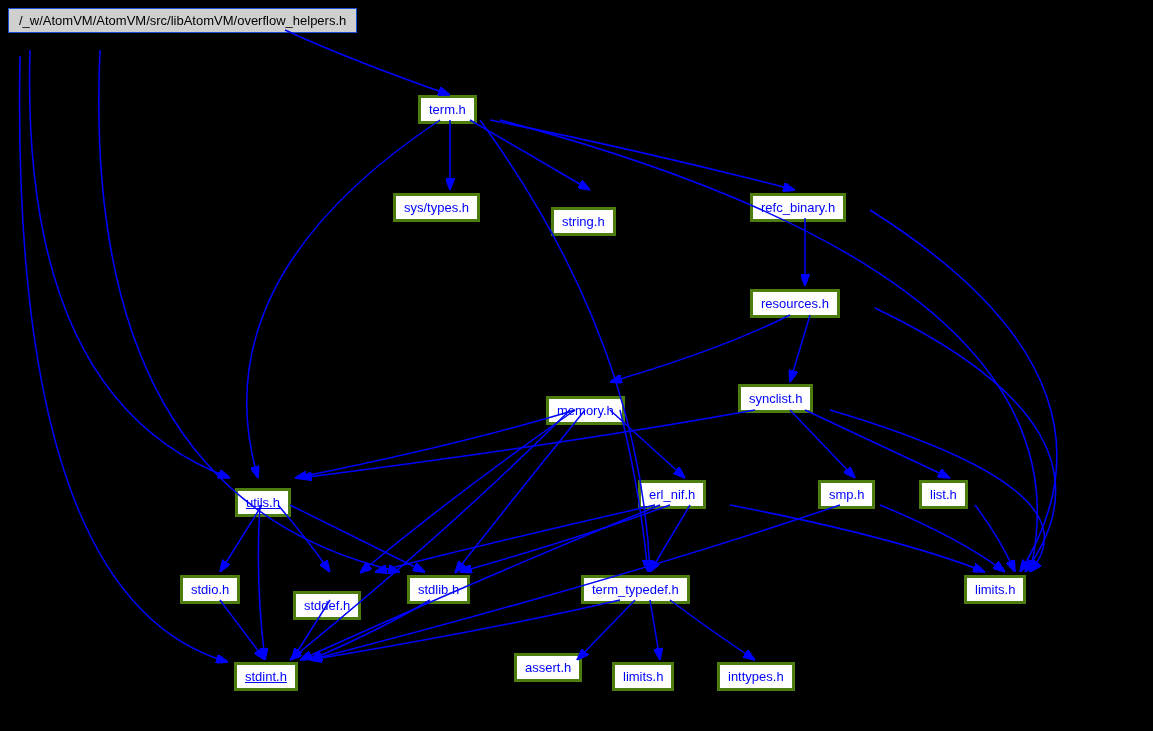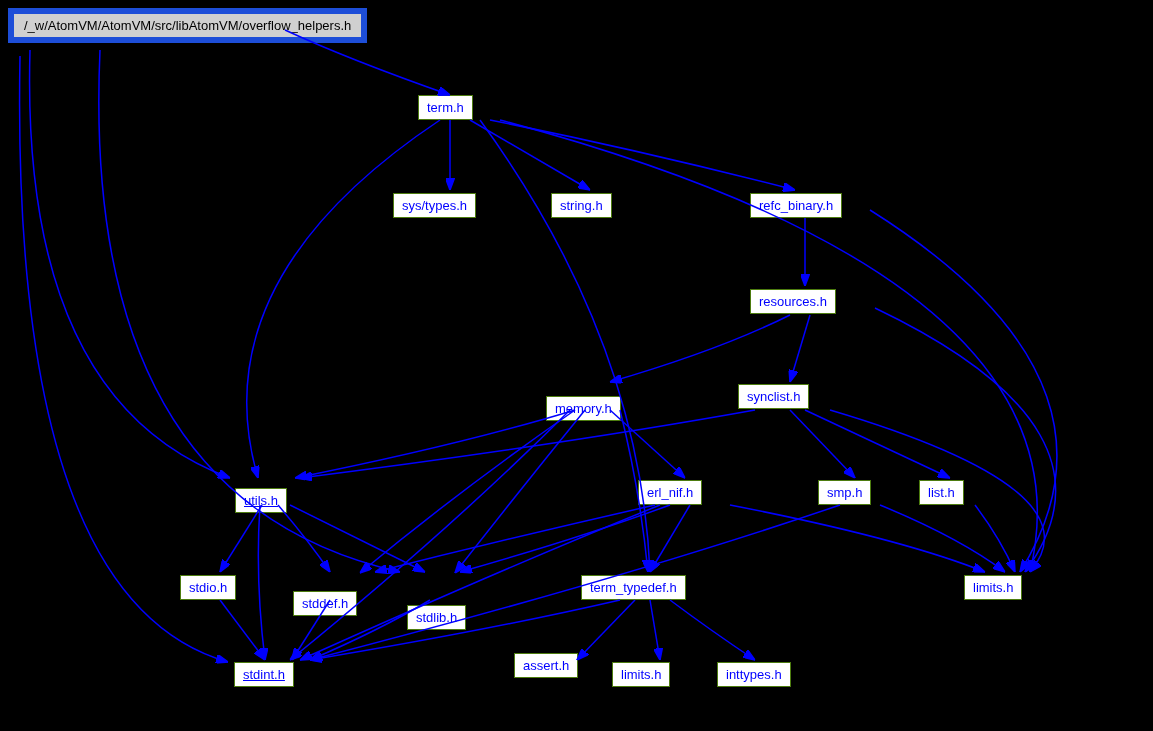--- a/index.html
+++ b/index.html
@@ -10,31 +10,31 @@
       overflow: hidden;
       position: relative;
       font-family: 'Helvetica Neue', Arial, sans-serif;
     }
 
     .title-box {
       position: absolute;
       top: 8px;
       left: 8px;
       background: #d0d0d0;
-      border: 6px solid #1d4ed8;
+      border: 1px solid #1d4ed8;
       padding: 4px 10px;
       color: #000;
       font-size: 13px;
       white-space: nowrap;
     }
 
     .node {
       position: absolute;
       background: #fff;
-      border: 1px solid #4d7c0f;
+      border: 3px solid #4d7c0f;
       padding: 4px 8px;
       color: #00f;
       font-size: 13px;
       white-space: nowrap;
       text-align: center;
     }
 
     svg.arrows {
       position: absolute;
       top: 0;
@@ -55,32 +55,32 @@
       stroke: #00f;
     }
   </style>
 </head>
 <body>
 
 <div class="title-box">/_w/AtomVM/AtomVM/src/libAtomVM/overflow_helpers.h</div>
 
 <div class="node" style="left:418px; top:95px;">term.h</div>
 <div class="node" style="left:393px; top:193px;">sys/types.h</div>
-<div class="node" style="left:551px; top:193px;">string.h</div>
+<div class="node" style="left:551px; top:207px;">string.h</div>
 <div class="node" style="left:750px; top:193px;">refc_binary.h</div>
 <div class="node" style="left:750px; top:289px;">resources.h</div>
 <div class="node" style="left:546px; top:396px;">memory.h</div>
 <div class="node" style="left:738px; top:384px;">synclist.h</div>
 <div class="node" style="left:235px; top:488px;text-decoration:underline;">utils.h</div>
 <div class="node" style="left:638px; top:480px;">erl_nif.h</div>
 <div class="node" style="left:818px; top:480px;">smp.h</div>
 <div class="node" style="left:919px; top:480px;">list.h</div>
 <div class="node" style="left:180px; top:575px;">stdio.h</div>
 <div class="node" style="left:293px; top:575px;margin-top:16px;">stddef.h</div>
-<div class="node" style="left:407px; top:575px;margin-top:30px;">stdlib.h</div>
+<div class="node" style="left:407px; top:575px;">stdlib.h</div>
 <div class="node" style="left:581px; top:575px;text-align:center;">term_typedef.h</div>
 <div class="node" style="left:964px; top:575px;">limits.h</div>
 <div class="node" style="left:234px; top:662px;text-decoration:underline;">stdint.h</div>
 <div class="node" style="left:514px; top:653px;">assert.h</div>
 <div class="node" style="left:612px; top:662px;">limits.h</div>
 <div class="node" style="left:717px; top:662px;">inttypes.h</div>
 
 <svg class="arrows">
   <defs>
     <marker id="arr" markerWidth="8" markerHeight="6" refX="8" refY="3" orient="auto">

